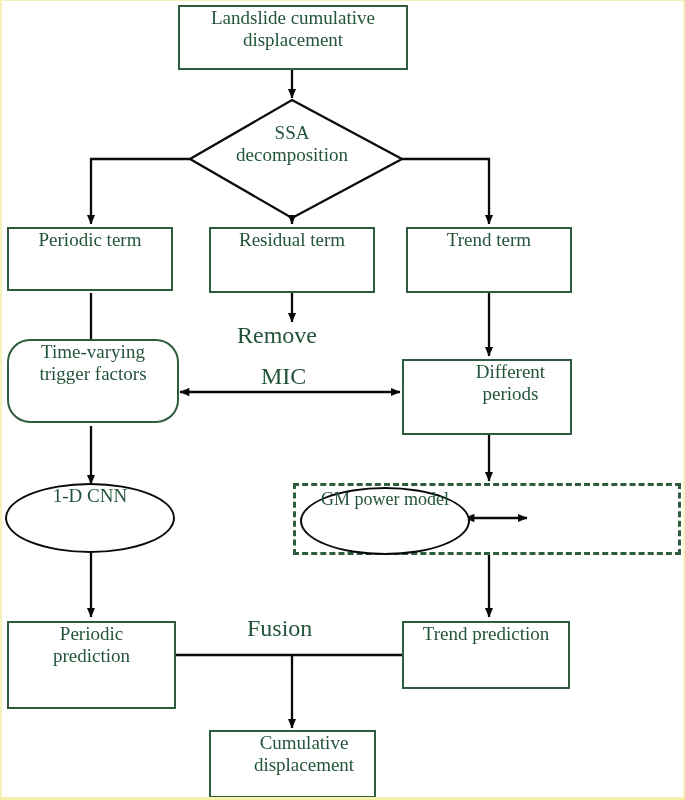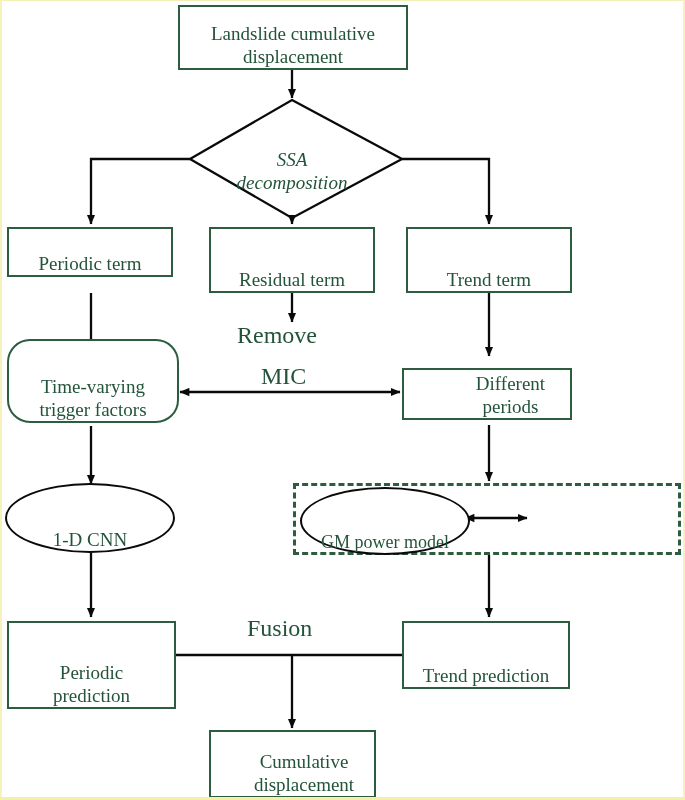--- a/index.html
+++ b/index.html
@@ -18,21 +18,21 @@
   #svg-layer {
     position: absolute;
     left: 0;
     top: 0;
     width: 685px;
     height: 800px;
   }
   .node {
     position: absolute;
     display: flex;
-    align-items: flex-end;
+    align-items: flex-start;
     justify-content: center;
     text-align: center;
     color: #23543a;
     line-height: 1.18;
     box-sizing: border-box;
     z-index: 3;
   }
   .box {
     border: 2px solid #2d5c3f;
     background: #ffffff;
@@ -150,28 +150,28 @@
     </g>
   </svg>
 
   <div class="node box" style="left:178px; top:5px; width:230px; height:65px;">
     <div>
       <div>Landslide cumulative</div>
       <div>displacement</div>
     </div>
   </div>
 
-  <div class="node diamond-label" style="left:222px; top:122px; width:140px; height:72px;font-style:italic;">
+  <div class="node diamond-label" style="left:222px; top:122px; width:140px; height:72px;">
     <div>
       <div>SSA</div>
       <div>decomposition</div>
     </div>
   </div>
 
-  <div class="node box" style="left:7px; top:227px; width:166px; height:50px;">
+  <div class="node box" style="left:7px; top:227px; width:166px; height:64px;">
     <span>Periodic term</span>
   </div>
 
   <div class="node box" style="left:209px; top:227px; width:166px; height:66px;">
     <span>Residual term</span>
   </div>
 
   <div class="node box" style="left:406px; top:227px; width:166px; height:66px;">
     <span>Trend term</span>
   </div>
@@ -179,21 +179,21 @@
   <div class="edge-label" style="left:237px; top:322px;">Remove</div>
 
 
   <div class="node box" style="left:7px; top:339px; width:172px; height:84px;border-radius:23px;">
     <div>
       <div>Time-varying</div>
       <div>trigger factors</div>
     </div>
   </div>
 
-  <div class="node box" style="left:402px; top:368px; width:170px; height:52px;padding-left:47px;">
+  <div class="node box" style="left:402px; top:359px; width:170px; height:76px;padding-left:47px;">
     <span>Different periods</span>
   </div>
 
   <div class="edge-label" style="left:261px; top:363px;">MIC</div>
 
   <div class="node ellipse-node" style="left:5px; top:483px; width:170px; height:70px;">
     <span>1-D CNN</span>
   </div>
 
   <div class="dashed-group" style="left:293px; top:483px; width:388px; height:72px;"></div>

